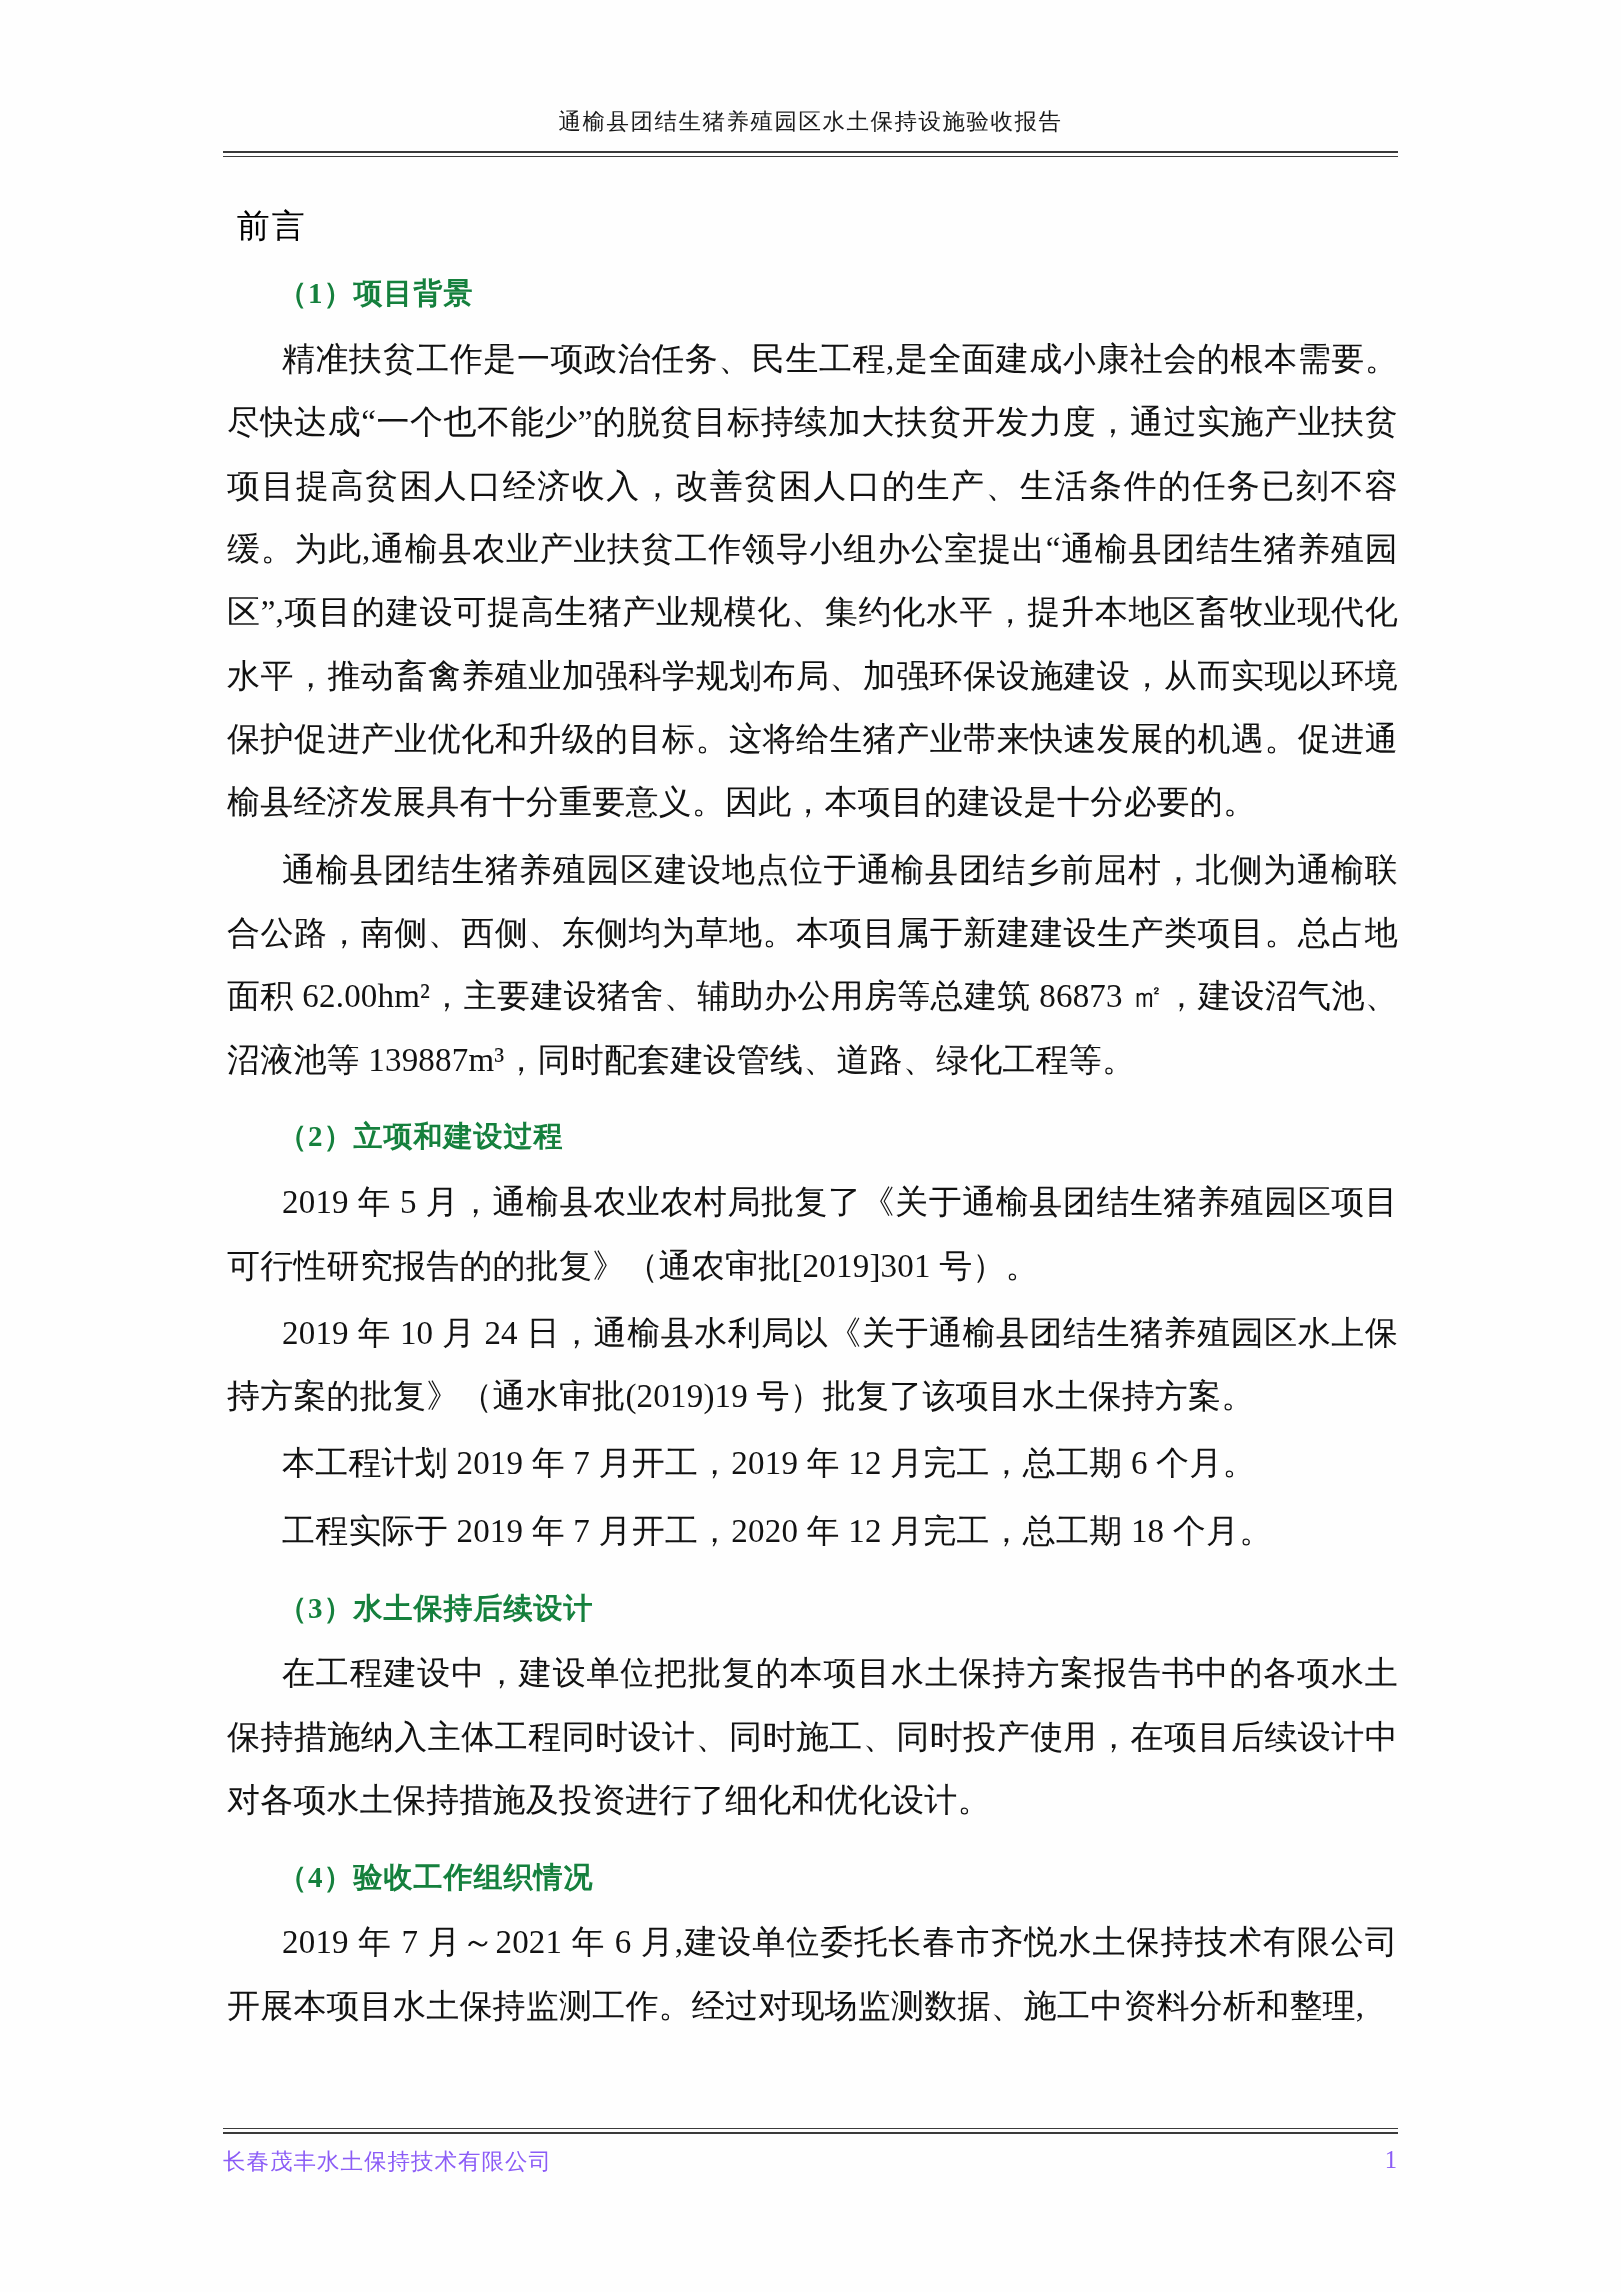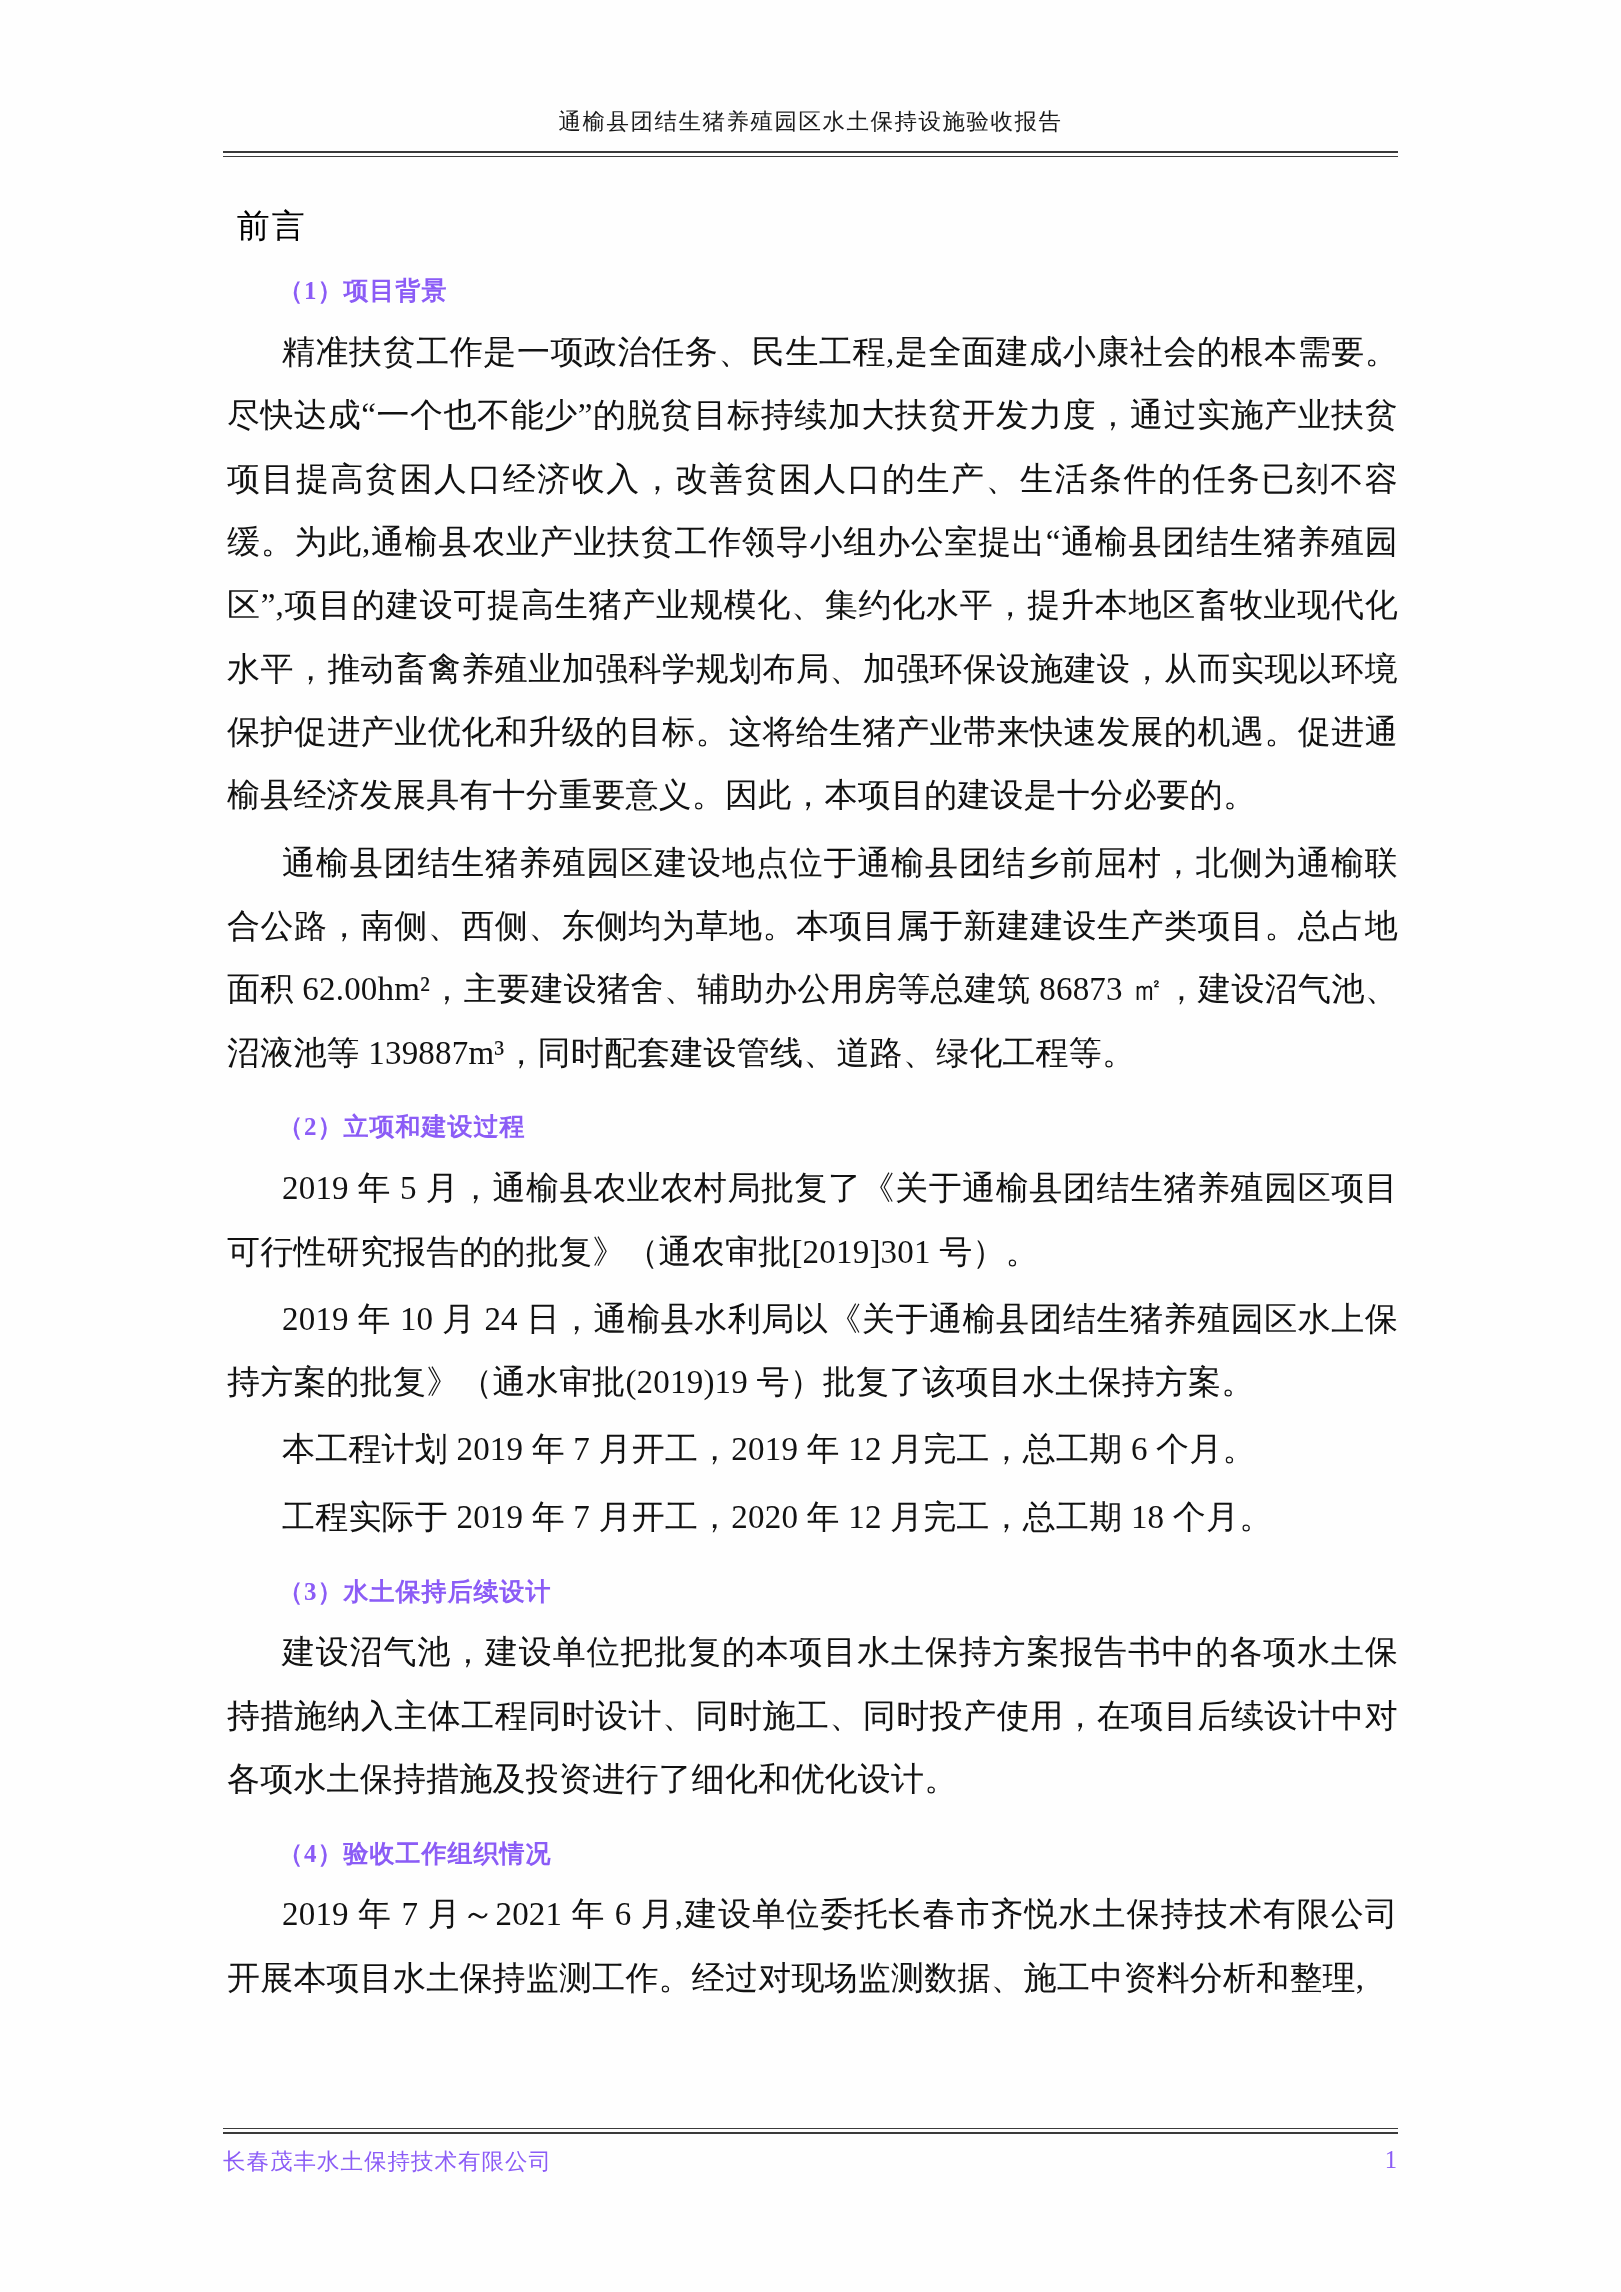--- a/index.html
+++ b/index.html
@@ -46,25 +46,25 @@
     top: 186px;
   }
   .h1 {
     font-size: 33px;
     font-weight: normal;
     letter-spacing: 2px;
     margin: 17.6px 0 17.6px 9.8px;
     color: #000;
   }
   .h2 {
-    font-size: 25px;
+    font-size: 29px;
     font-weight: bold;
     letter-spacing: 1px;
     margin: 25.5px 0 13.7px 51px;
-    color: #8b5cf6;
+    color: #15803d;
   }
   p {
     font-size: 33px;
     line-height: 1.92;
     margin: 0 0 3.9px 0;
     text-align: justify;
     text-justify: inter-ideograph;
     text-indent: 55px;
     letter-spacing: 0.2px;
     color: #121212;
@@ -112,21 +112,21 @@
     <p>精准扶贫工作是一项政治任务、民生工程,是全面建成小康社会的根本需要。尽快达成“一个也不能少”的脱贫目标持续加大扶贫开发力度，通过实施产业扶贫项目提高贫困人口经济收入，改善贫困人口的生产、生活条件的任务已刻不容缓。为此,通榆县农业产业扶贫工作领导小组办公室提出“通榆县团结生猪养殖园区”,项目的建设可提高生猪产业规模化、集约化水平，提升本地区畜牧业现代化水平，推动畜禽养殖业加强科学规划布局、加强环保设施建设，从而实现以环境保护促进产业优化和升级的目标。这将给生猪产业带来快速发展的机遇。促进通榆县经济发展具有十分重要意义。因此，本项目的建设是十分必要的。</p>
     <p>通榆县团结生猪养殖园区建设地点位于通榆县团结乡前屈村，北侧为通榆联合公路，南侧、西侧、东侧均为草地。本项目属于新建建设生产类项目。总占地面积 62.00hm²，主要建设猪舍、辅助办公用房等总建筑 86873 ㎡，建设沼气池、沼液池等 139887m³，同时配套建设管线、道路、绿化工程等。</p>
 
     <div class="h2">（2）立项和建设过程</div>
     <p>2019 年 5 月，通榆县农业农村局批复了《关于通榆县团结生猪养殖园区项目可行性研究报告的的批复》（通农审批[2019]301 号）。</p>
     <p>2019 年 10 月 24 日，通榆县水利局以《关于通榆县团结生猪养殖园区水上保持方案的批复》（通水审批(2019)19 号）批复了该项目水土保持方案。</p>
     <p>本工程计划 2019 年 7 月开工，2019 年 12 月完工，总工期 6 个月。</p>
     <p>工程实际于 2019 年 7 月开工，2020 年 12 月完工，总工期 18 个月。</p>
 
     <div class="h2">（3）水土保持后续设计</div>
-    <p>建设沼气池，建设单位把批复的本项目水土保持方案报告书中的各项水土保持措施纳入主体工程同时设计、同时施工、同时投产使用，在项目后续设计中对各项水土保持措施及投资进行了细化和优化设计。</p>
+    <p>在工程建设中，建设单位把批复的本项目水土保持方案报告书中的各项水土保持措施纳入主体工程同时设计、同时施工、同时投产使用，在项目后续设计中对各项水土保持措施及投资进行了细化和优化设计。</p>
 
     <div class="h2">（4）验收工作组织情况</div>
     <p>2019 年 7 月～2021 年 6 月,建设单位委托长春市齐悦水土保持技术有限公司开展本项目水土保持监测工作。经过对现场监测数据、施工中资料分析和整理,</p>
 
   </div>
 
   <div class="footer">
     <div class="footer-rule"></div>
     <div class="footer-row">
       <span>长春茂丰水土保持技术有限公司</span>

